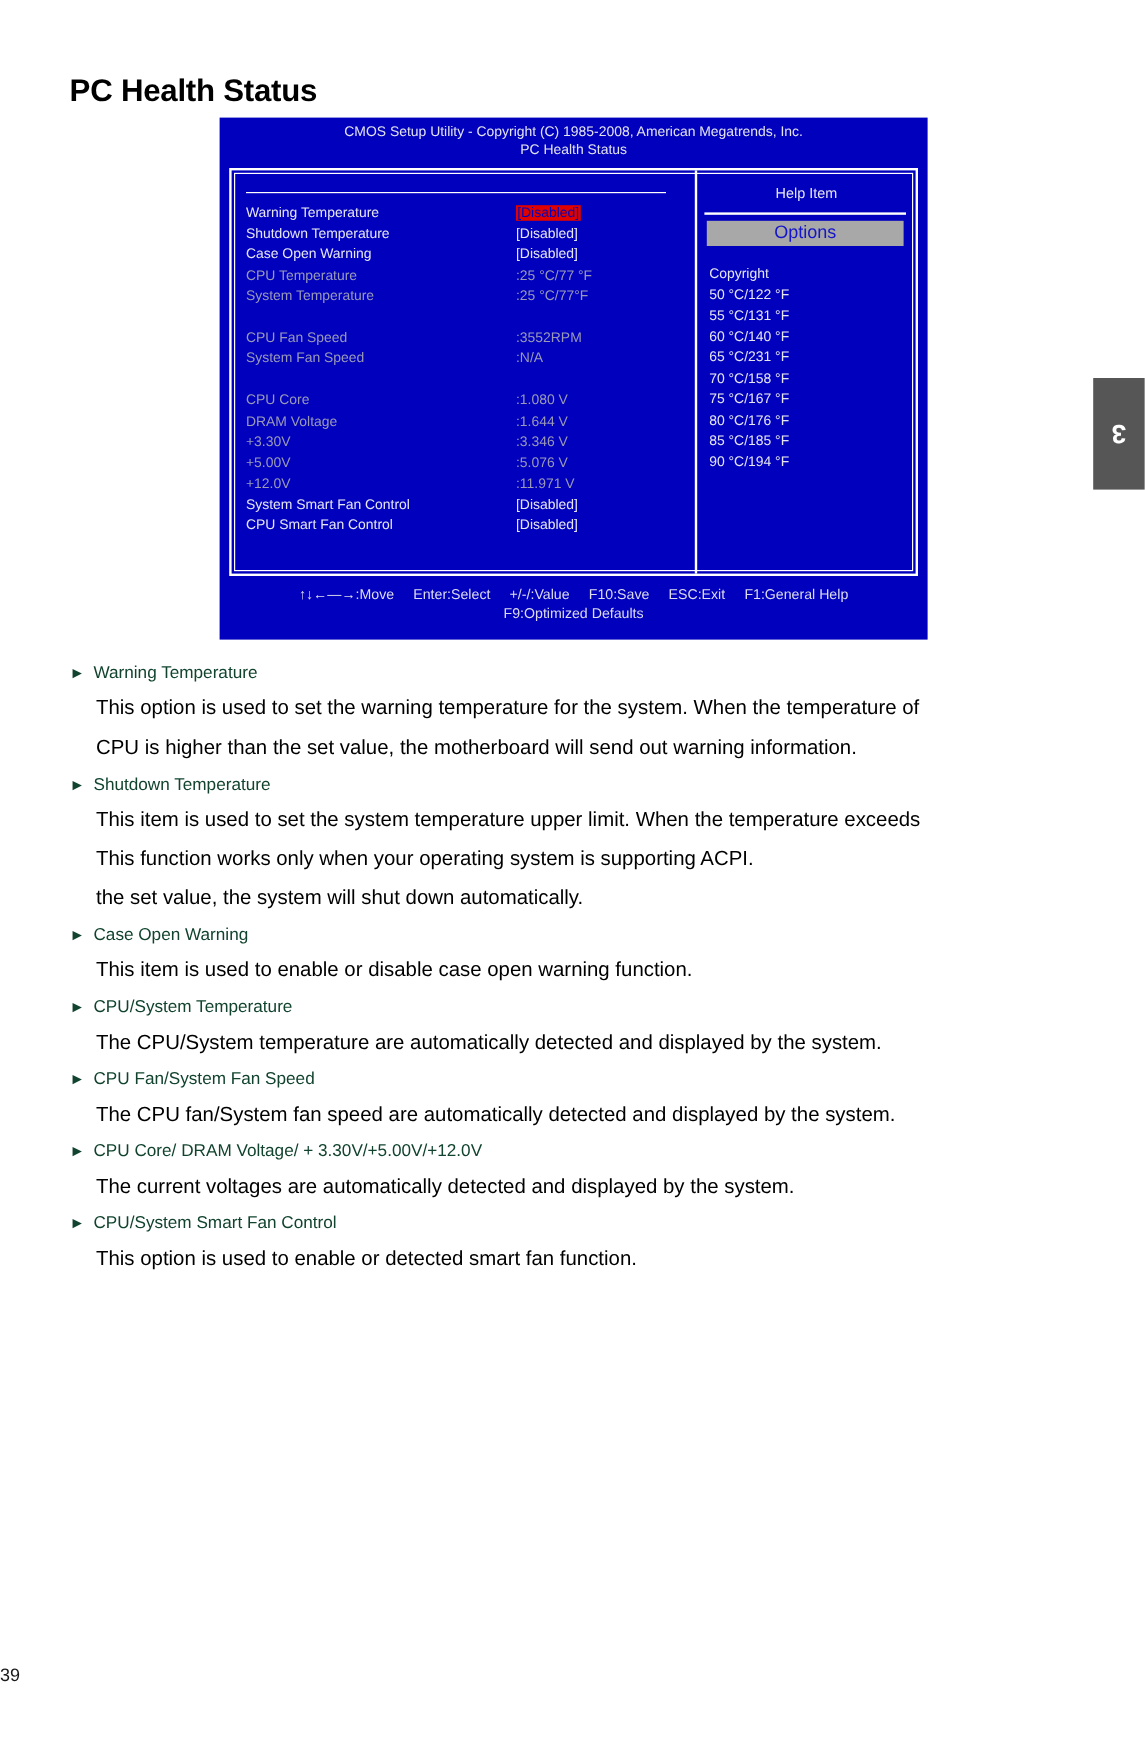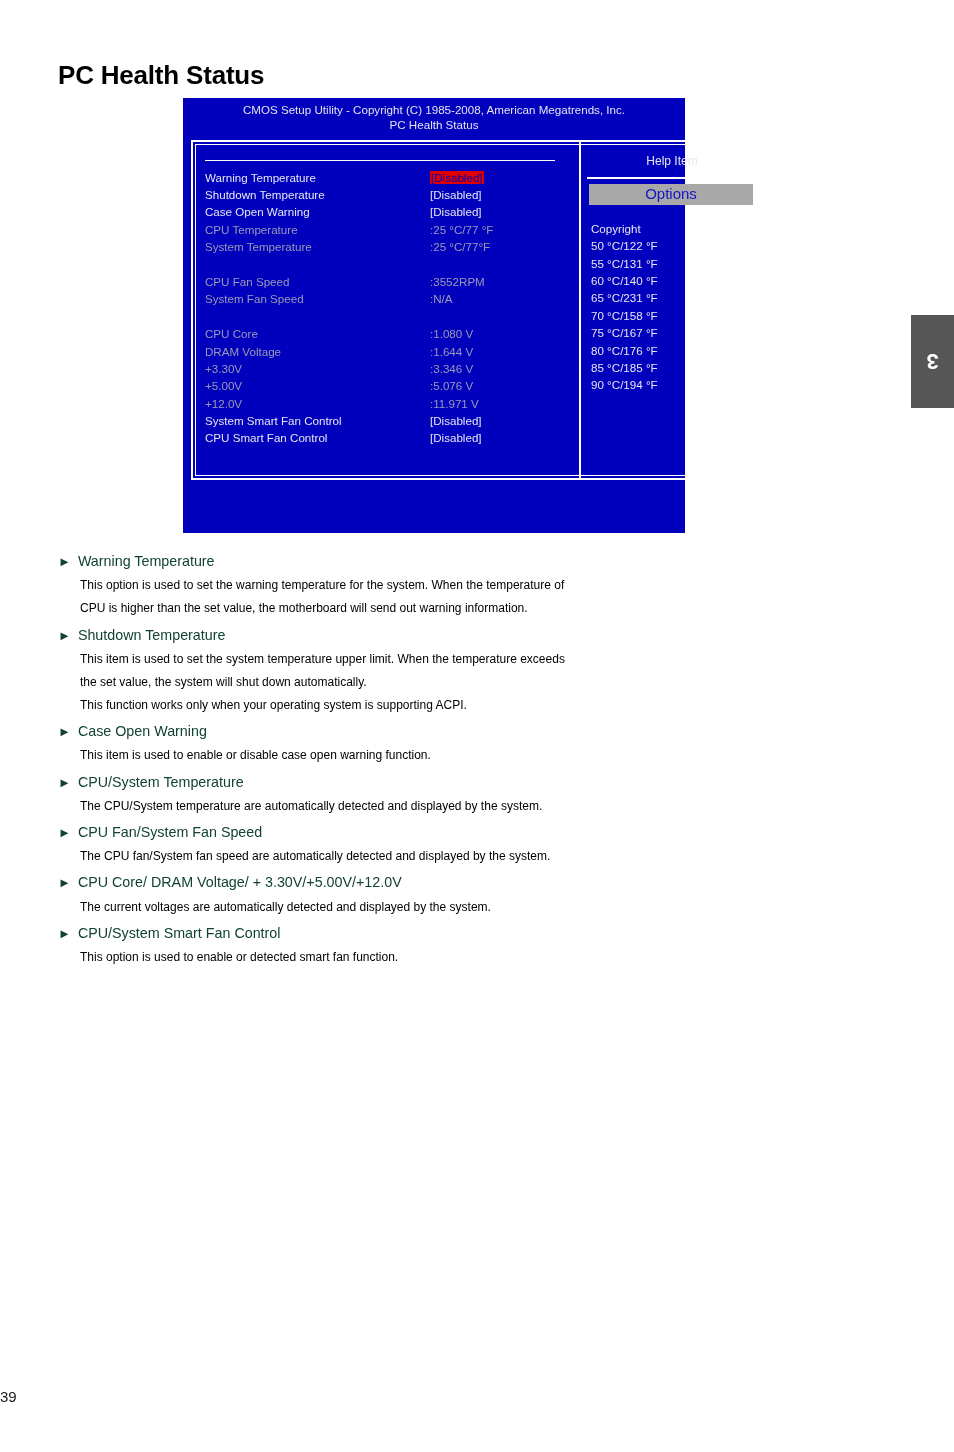--- a/index.html
+++ b/index.html
@@ -44,21 +44,21 @@
     font-size: 22px;
     font-weight: bold;
     transform: rotate(180deg);
   }
 
   
   .bios {
     position: absolute;
     left: 183px;
     top: 98px;
-    width: 502px;
+    width: 590px;
     height: 435px;
     background: #0000bd;
     color: #d9d9e8;
     font-size: 11.6px;
     line-height: 1.22;
   }
   .bios-head {
     text-align: center;
     padding-top: 5px;
     color: #e3e3ef;
@@ -169,21 +169,21 @@
     font-size: 14.3px;
     font-weight: normal;
     margin: 0 0 2px 0;
     line-height: 1.5;
   }
   .sec-head .arrow { margin-right: 7px; font-size: 13px; }
   .sec-body { margin: 0 0 4px 22px; }
   .sec-body p {
     margin: 0;
     color: #000000;
-    font-size: 12px;
+    font-size: 17px;
     line-height: 1.92;
   }
 
   .page-num {
     position: absolute;
     left: 0;
     top: 1388px;
     width: 954px;
     text-align: left;
     font-size: 15px;
@@ -291,34 +291,38 @@
           <div class="opt">70 °C/158 °F</div>
           <div class="opt">75 °C/167 °F</div>
           <div class="opt">80 °C/176 °F</div>
           <div class="opt">85 °C/185 °F</div>
           <div class="opt">90 °C/194 °F</div>
         </div>
     </div>
 
   </div>
 
+  <div class="bios-footer">
+    <span class="keys" id="bios-keys"><span>↑↓←—→:Move</span><span>Enter:Select</span><span>+/-/:Value</span><span>F10:Save</span><span>ESC:Exit</span><span>F1:General Help</span></span>
+    <span class="row2">F9:Optimized Defaults</span>
+  </div>
 
 </div>
 
 <div class="content" id="content">
     <div class="sec-head"><span class="arrow">►</span><span>Warning Temperature</span></div>
     <div class="sec-body">
       <p>This option is used to set the warning temperature for the system. When the temperature of</p>
       <p>CPU is higher than the set value, the motherboard will send out warning information.</p>
     </div>
     <div class="sec-head"><span class="arrow">►</span><span>Shutdown Temperature</span></div>
     <div class="sec-body">
       <p>This item is used to set the system temperature upper limit. When the temperature exceeds</p>
+      <p>This function works only when your operating system is supporting ACPI.</p>
       <p>the set value, the system will shut down automatically.</p>
-      <p>This function works only when your operating system is supporting ACPI.</p>
     </div>
     <div class="sec-head"><span class="arrow">►</span><span>Case Open Warning</span></div>
     <div class="sec-body">
       <p>This item is used to enable or disable case open warning function.</p>
     </div>
     <div class="sec-head"><span class="arrow">►</span><span>CPU/System Temperature</span></div>
     <div class="sec-body">
       <p>The CPU/System temperature are automatically detected and displayed by the system.</p>
     </div>
     <div class="sec-head"><span class="arrow">►</span><span>CPU Fan/System Fan Speed</span></div>

